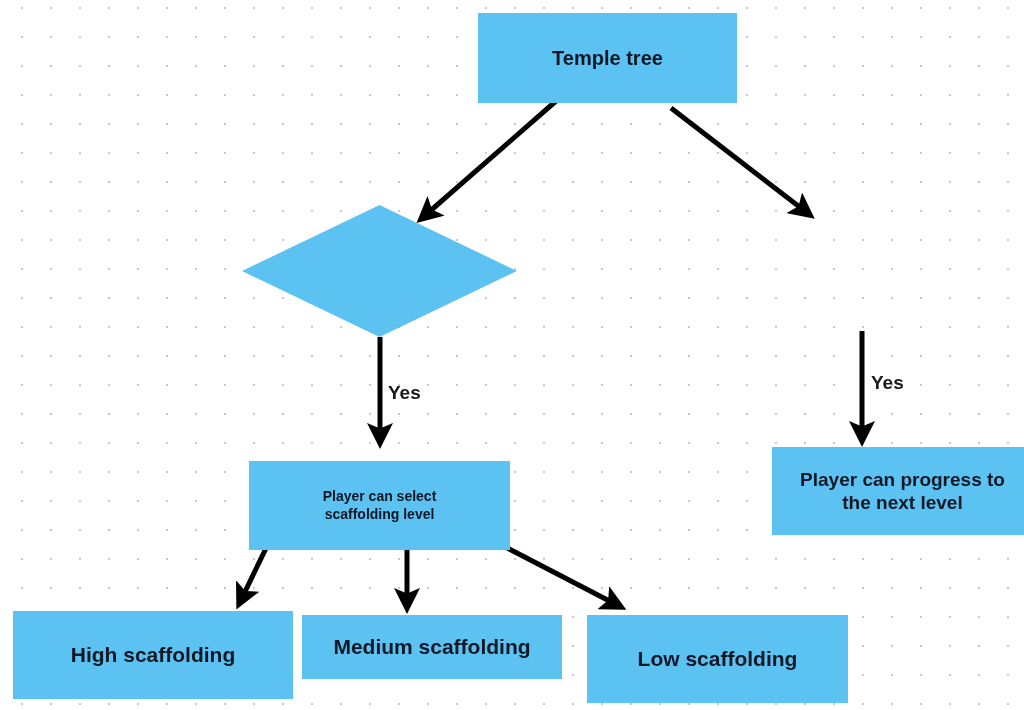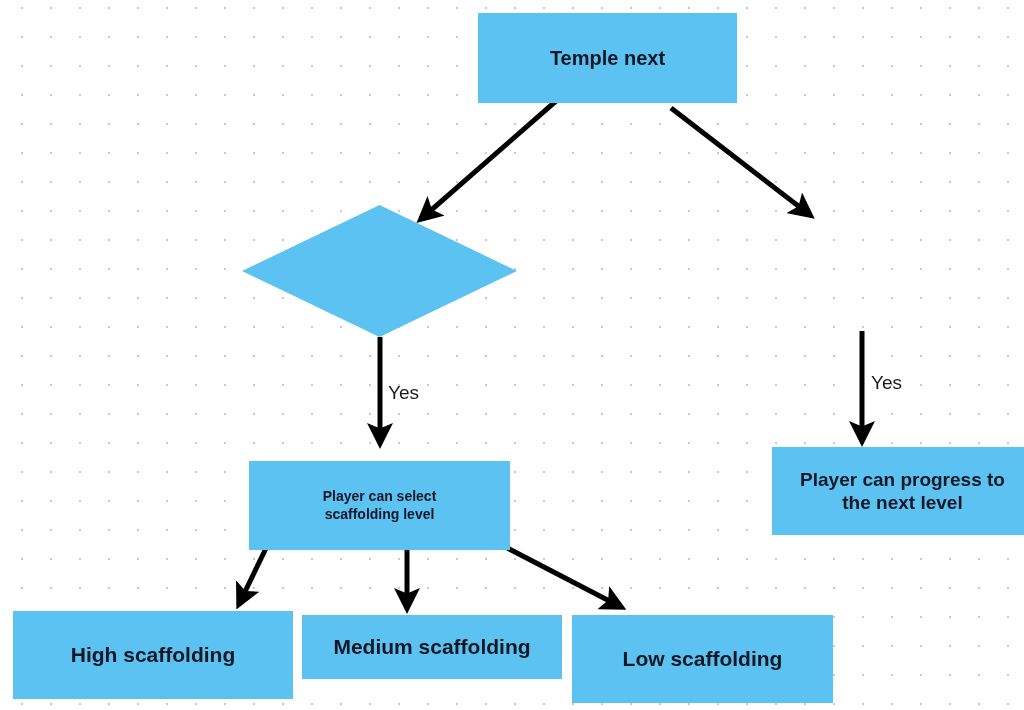--- a/index.html
+++ b/index.html
@@ -58,34 +58,34 @@
   .diamond .dlabel {
     position: relative;
     z-index: 2;
     width: 100%;
     padding: 0 6px;
     box-sizing: border-box;
   }
   .edge-label {
     position: absolute;
     color: #1b1b1b;
-    font-weight: normal;
+    font-weight: bold;
     font-size: 19px;
     white-space: nowrap;
   }
 
   
   #node-temple-tree      { left: 478px; top: 13px;  width: 259px; height: 90px;  font-size: 20px; }
   #node-q-meditate       { left: 242px; top: 205px; width: 275px; height: 132px; font-size: 17px; }
   #node-q-progression    { left: 726px; top: 200px; width: 271px; height: 131px; font-size: 16px; }
   #node-select-scaffold  { left: 249px; top: 461px; width: 261px; height: 89px;  font-size: 14px; }
   #node-progress-level   { left: 731px; top: 447px; width: 261px; height: 88px;  font-size: 19px; margin-left: 41px; }
   #node-high-scaffold    { left: 13px;  top: 611px; width: 280px; height: 88px;  font-size: 21px; }
   #node-medium-scaffold  { left: 302px; top: 615px; width: 260px; height: 64px;  font-size: 21px; }
-  #node-low-scaffold     { left: 572px; top: 615px; width: 261px; height: 88px;  font-size: 21px; }
+  #node-low-scaffold     { left: 587px; top: 615px; width: 261px; height: 88px;  font-size: 21px; }
 
   #label-yes-left  { left: 388px; top: 382px; }
   #label-yes-right { left: 871px; top: 372px; }
 </style>
 </head>
 <body>
 
 <div id="canvas">
 
   <svg id="edges" viewBox="0 0 1024 710" xmlns="http://www.w3.org/2000/svg">
@@ -103,21 +103,21 @@
 
     <line x1="862" y1="331" x2="862" y2="441" stroke="#000000" stroke-width="5" marker-end="url(#arrowhead)"></line>
 
     <line x1="270" y1="540" x2="239" y2="604" stroke="#000000" stroke-width="5" marker-end="url(#arrowhead)"></line>
 
     <line x1="407" y1="540" x2="407" y2="608" stroke="#000000" stroke-width="5" marker-end="url(#arrowhead)"></line>
 
     <line x1="492" y1="540" x2="621" y2="607" stroke="#000000" stroke-width="5" marker-end="url(#arrowhead)"></line>
   </svg>
 
-  <div class="node box" id="node-temple-tree">Temple next</div>
+  <div class="node box" id="node-temple-tree">Temple tree</div>
 
   <div class="node diamond" id="node-q-meditate">
     <span class="dshape"></span>
   </div>
 
 
   <div class="node box" id="node-select-scaffold">Player can select
 scaffolding level</div>
 
   <div class="node box" id="node-progress-level">Player can progress to

